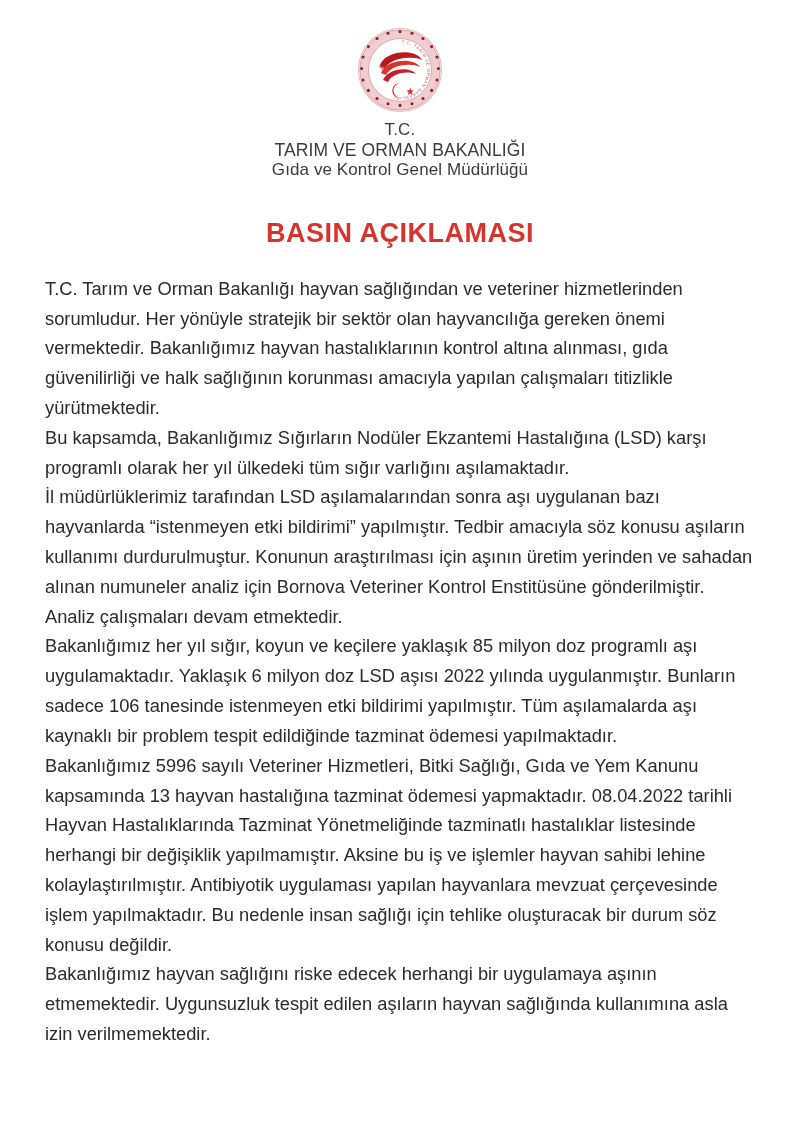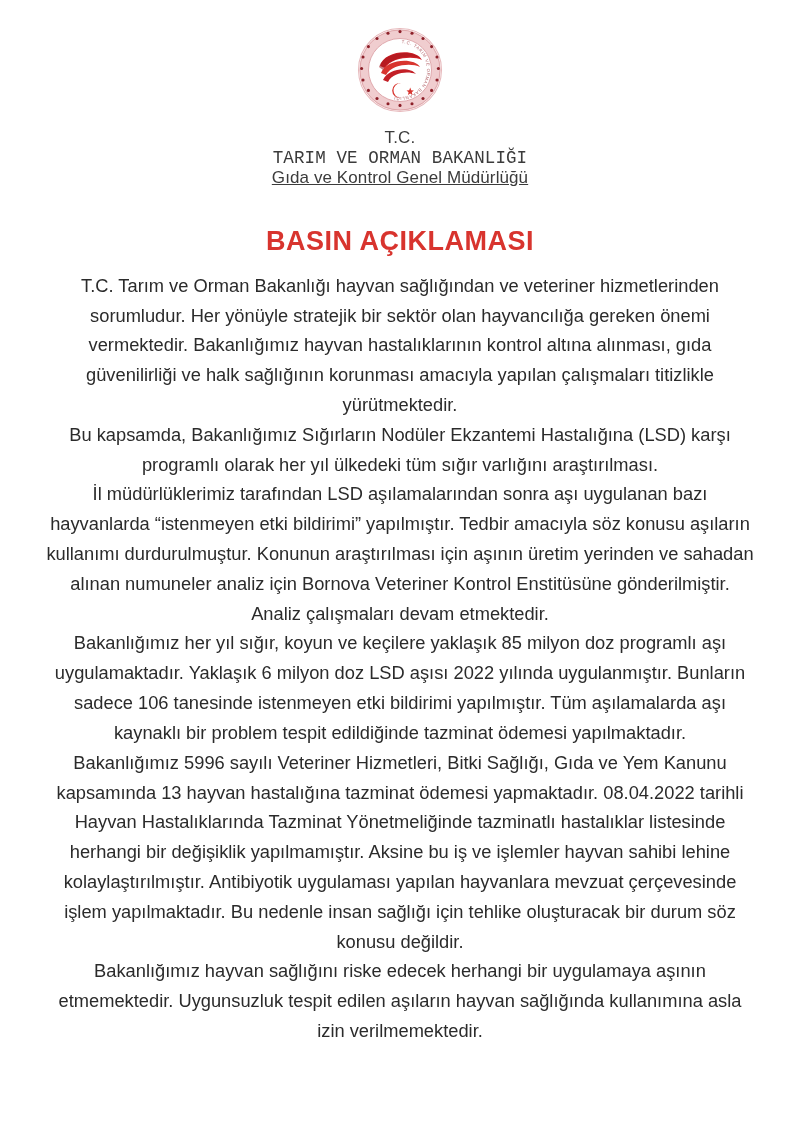--- a/index.html
+++ b/index.html
@@ -31,60 +31,58 @@
     display: flex;
     align-items: flex-start;
     justify-content: center;
   }
   .emblem {
     display: block;
   }
 
   
   .ministry {
-    margin-top: 10px;
+    margin-top: 2px;
     text-align: center;
     line-height: 1.16;
     color: #3b3b3b;
   }
   .ministry .tc {
     font-size: 17px;
     letter-spacing: 0.2px;
     font-weight: 400;
   }
   .ministry .line2 {
     font-size: 17.5px;
     letter-spacing: 0.1px;
     font-weight: 400;
     white-space: nowrap;
-    font-family: Liberation Mono, monospace;
   }
   .ministry .line3 {
     font-size: 17px;
     letter-spacing: 0.1px;
     font-weight: 400;
     white-space: nowrap;
-    text-decoration: underline;
   }
 
   
   .headline {
     margin-top: 38px;
-    margin-bottom: 14px;
+    margin-bottom: 25px;
     font-size: 27px;
     font-weight: bold;
     letter-spacing: 0.5px;
     color: #d8342e;
     text-align: center;
   }
 
   
   .body-text {
     width: 710px;
-    text-align: center;
+    text-align: left;
     font-size: 18.3px;
     line-height: 1.63;
     color: #2b2b2b;
   }
   .body-text p {
     margin: 0;
   }
 </style>
 </head>
 <body>
@@ -148,20 +146,20 @@
   <div class="ministry">
     <div class="tc">T.C.</div>
     <div class="line2">TARIM VE ORMAN BAKANLIĞI</div>
     <div class="line3">Gıda ve Kontrol Genel Müdürlüğü</div>
   </div>
 
   <div class="headline">BASIN AÇIKLAMASI</div>
 
   <div class="body-text">
     <p>T.C. Tarım ve Orman Bakanlığı hayvan sağlığından ve veteriner hizmetlerinden sorumludur. Her yönüyle stratejik bir sektör olan hayvancılığa gereken önemi vermektedir. Bakanlığımız hayvan hastalıklarının kontrol altına alınması, gıda güvenilirliği ve halk sağlığının korunması amacıyla yapılan çalışmaları titizlikle yürütmektedir.</p>
-    <p>Bu kapsamda, Bakanlığımız Sığırların Nodüler Ekzantemi Hastalığına (LSD) karşı programlı olarak her yıl ülkedeki tüm sığır varlığını araştırılması.</p>
+    <p>Bu kapsamda, Bakanlığımız Sığırların Nodüler Ekzantemi Hastalığına (LSD) karşı programlı olarak her yıl ülkedeki tüm sığır varlığını aşılamaktadır.</p>
     <p>İl müdürlüklerimiz tarafından LSD aşılamalarından sonra aşı uygulanan bazı hayvanlarda “istenmeyen etki bildirimi” yapılmıştır. Tedbir amacıyla söz konusu aşıların kullanımı durdurulmuştur. Konunun araştırılması için aşının üretim yerinden ve sahadan alınan numuneler analiz için Bornova Veteriner Kontrol Enstitüsüne gönderilmiştir. Analiz çalışmaları devam etmektedir.</p>
     <p>Bakanlığımız her yıl sığır, koyun ve keçilere yaklaşık 85 milyon doz programlı aşı uygulamaktadır. Yaklaşık 6 milyon doz LSD aşısı 2022 yılında uygulanmıştır. Bunların sadece 106 tanesinde istenmeyen etki bildirimi yapılmıştır. Tüm aşılamalarda aşı kaynaklı bir problem tespit edildiğinde tazminat ödemesi yapılmaktadır.</p>
     <p>Bakanlığımız 5996 sayılı Veteriner Hizmetleri, Bitki Sağlığı, Gıda ve Yem Kanunu kapsamında 13 hayvan hastalığına tazminat ödemesi yapmaktadır. 08.04.2022 tarihli Hayvan Hastalıklarında Tazminat Yönetmeliğinde tazminatlı hastalıklar listesinde herhangi bir değişiklik yapılmamıştır. Aksine bu iş ve işlemler hayvan sahibi lehine kolaylaştırılmıştır. Antibiyotik uygulaması yapılan hayvanlara mevzuat çerçevesinde işlem yapılmaktadır. Bu nedenle insan sağlığı için tehlike oluşturacak bir durum söz konusu değildir.</p>
     <p>Bakanlığımız hayvan sağlığını riske edecek herhangi bir uygulamaya aşının etmemektedir. Uygunsuzluk tespit edilen aşıların hayvan sağlığında kullanımına asla izin verilmemektedir.</p>
   </div>
 
 </div>
 
 </body></html>

